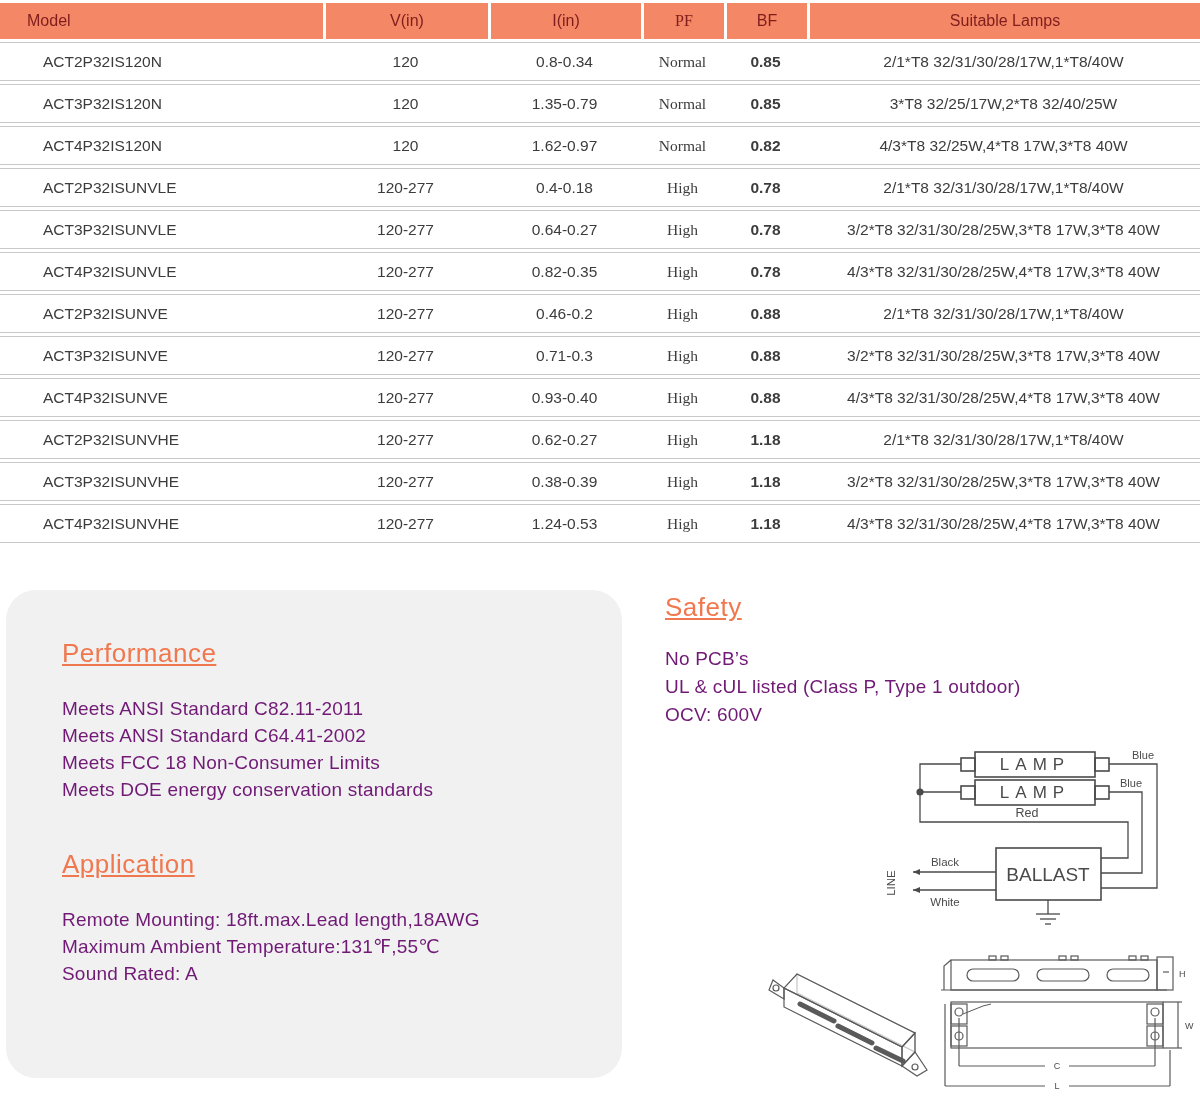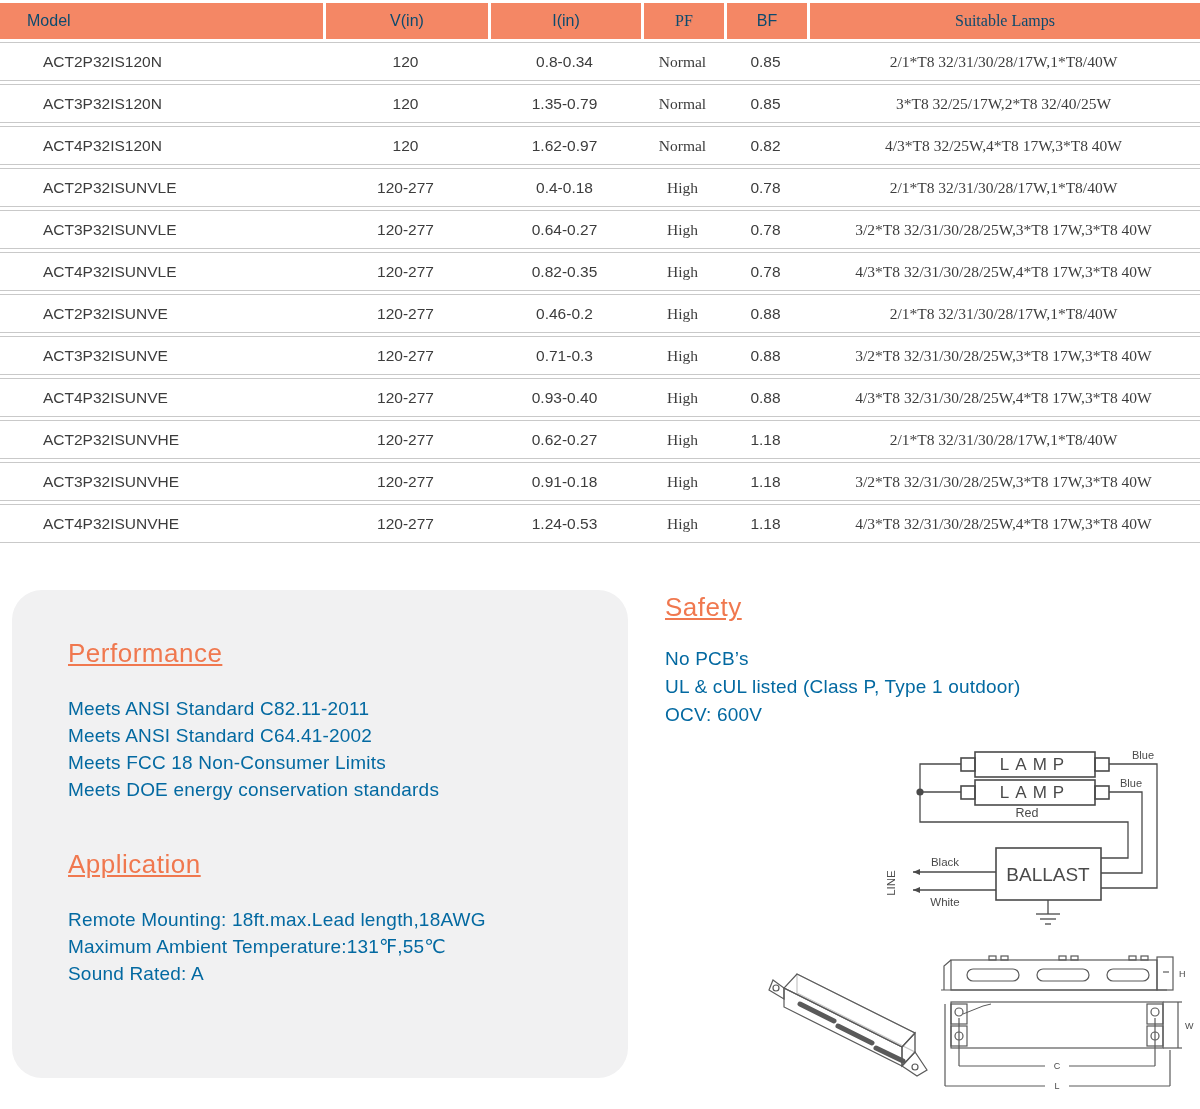--- a/index.html
+++ b/index.html
@@ -16,45 +16,45 @@
     color:var(--ink);position:relative;overflow:hidden;
   }
   #page{position:absolute;inset:0;}
 
   
   table.spec{
     position:absolute;top:0;left:0;width:1200px;
     border-collapse:separate;border-spacing:0 3px;table-layout:fixed;
   }
   table.spec th{
-    background:var(--accent);color:#0c4a6e;font-weight:400;font-size:16px;
+    background:var(--accent);color:#7f1d1d;font-weight:400;font-size:16px;
     height:36px;text-align:center;padding:0;
   }
   table.spec th.c0{text-align:left;padding-left:27px;}
   table.spec th.c1,table.spec th.c2,table.spec th.c3,table.spec th.c4,table.spec th.c5{border-left:3px solid #fff;}
   table.spec td{
     background:#fff;border-top:1px solid var(--line);border-bottom:1px solid var(--line);
     height:37px;text-align:center;font-size:15.5px;color:var(--ink);padding:0;
     white-space:nowrap;overflow:hidden;
   }
   table.spec td.c0{text-align:left;padding-left:43px;}
-  .c0{width:296px;} .c1{width:162px;margin-left:22px;} .c2{width:150px;} .c3{width:80px;font-family:Liberation Serif, serif;} .c4{width:80px;} .c5{width:auto;font-family:Liberation Serif, serif;}
+  .c0{width:296px;} .c1{width:162px;margin-left:22px;} .c2{width:150px;} .c3{width:80px;font-family:Liberation Serif, serif;} .c4{width:80px;font-weight:bold;} .c5{width:auto;}
 
   
   .panel{
-    position:absolute;left:12px;top:590px;width:616px;height:488px;
+    position:absolute;left:6px;top:590px;width:616px;height:488px;
     background:var(--panel);border-radius:30px;box-sizing:border-box;
     padding:48px 30px 0 56px;
   }
   .sec-title{
     color:var(--heading);font-size:26px;letter-spacing:0.5px;font-weight:400;
     margin:0 0 26px 0;
     text-decoration:underline;
   }
-  .sec-lines div{font-size:19px;line-height:27px;color:#0369a1;letter-spacing:0.2px;}
+  .sec-lines div{font-size:19px;line-height:27px;color:#701a75;letter-spacing:0.2px;}
   .gap{height:46px;}
 
   
   .safety{position:absolute;left:665px;top:592px;width:535px;}
   .safety .sec-title{margin-bottom:22px;}
   .safety .sec-lines div{font-size:19px;line-height:28px;}
 
   
   svg{position:absolute;}
   svg text{font-family:"Liberation Sans","DejaVu Sans",sans-serif;fill:#4A4A4A;}
@@ -154,21 +154,21 @@
           <td class="c0">ACT2P32ISUNVHE</td>
           <td class="c1">120-277</td>
           <td class="c2">0.62-0.27</td>
           <td class="c3">High</td>
           <td class="c4">1.18</td>
           <td class="c5">2/1*T8 32/31/30/28/17W,1*T8/40W</td>
         </tr>
         <tr>
           <td class="c0">ACT3P32ISUNVHE</td>
           <td class="c1">120-277</td>
-          <td class="c2">0.91-0.18</td>
+          <td class="c2">0.38-0.39</td>
           <td class="c3">High</td>
           <td class="c4">1.18</td>
           <td class="c5">3/2*T8 32/31/30/28/25W,3*T8 17W,3*T8 40W</td>
         </tr>
         <tr>
           <td class="c0">ACT4P32ISUNVHE</td>
           <td class="c1">120-277</td>
           <td class="c2">1.24-0.53</td>
           <td class="c3">High</td>
           <td class="c4">1.18</td>

